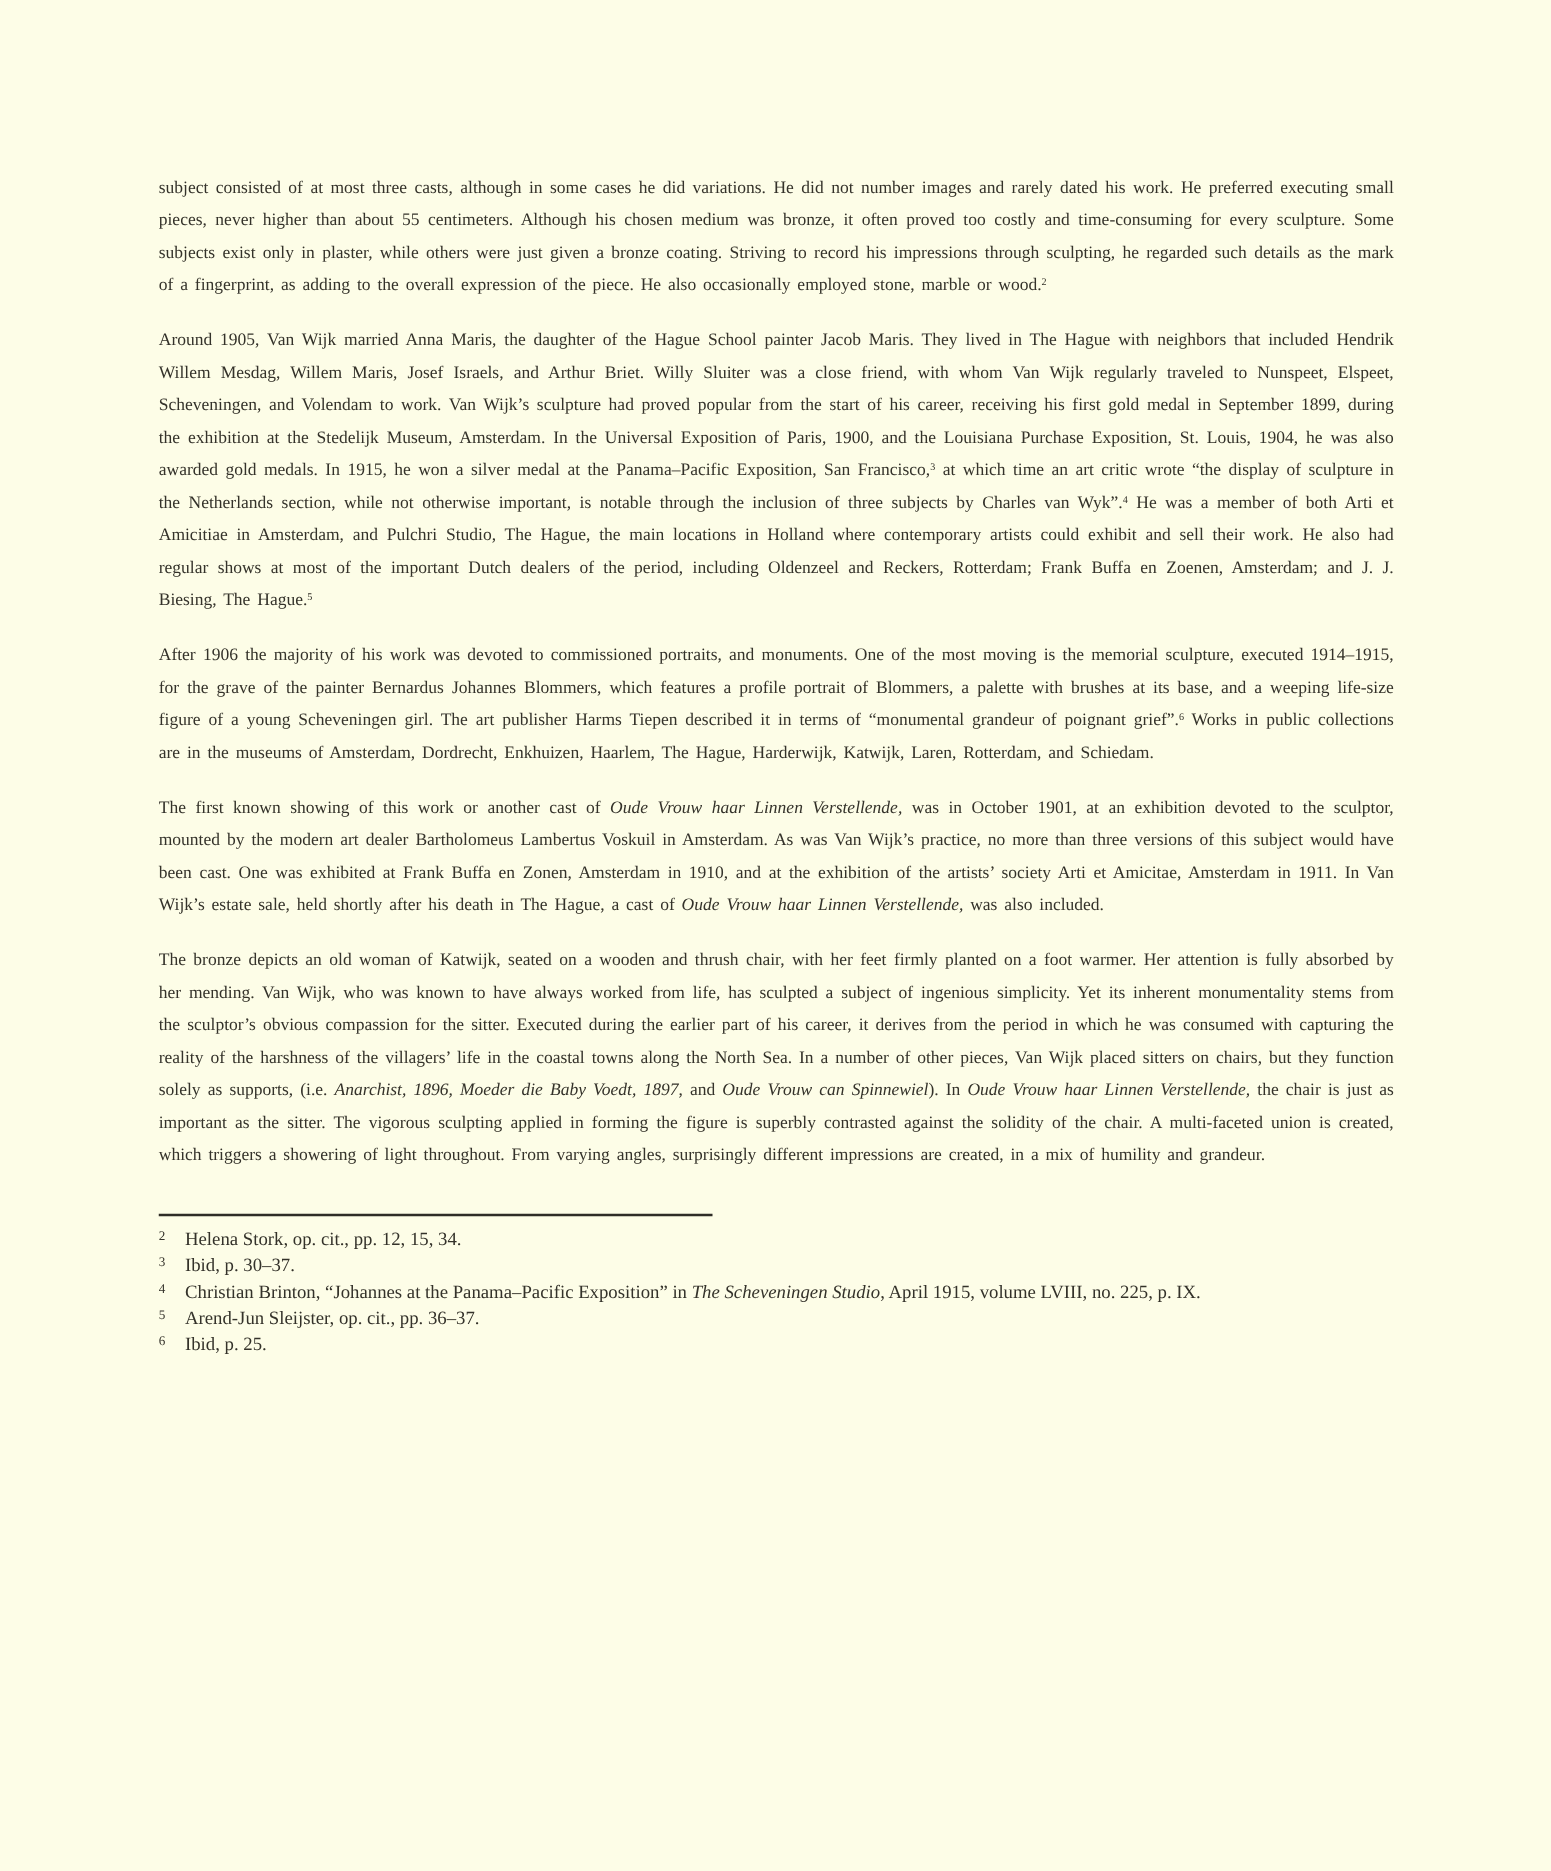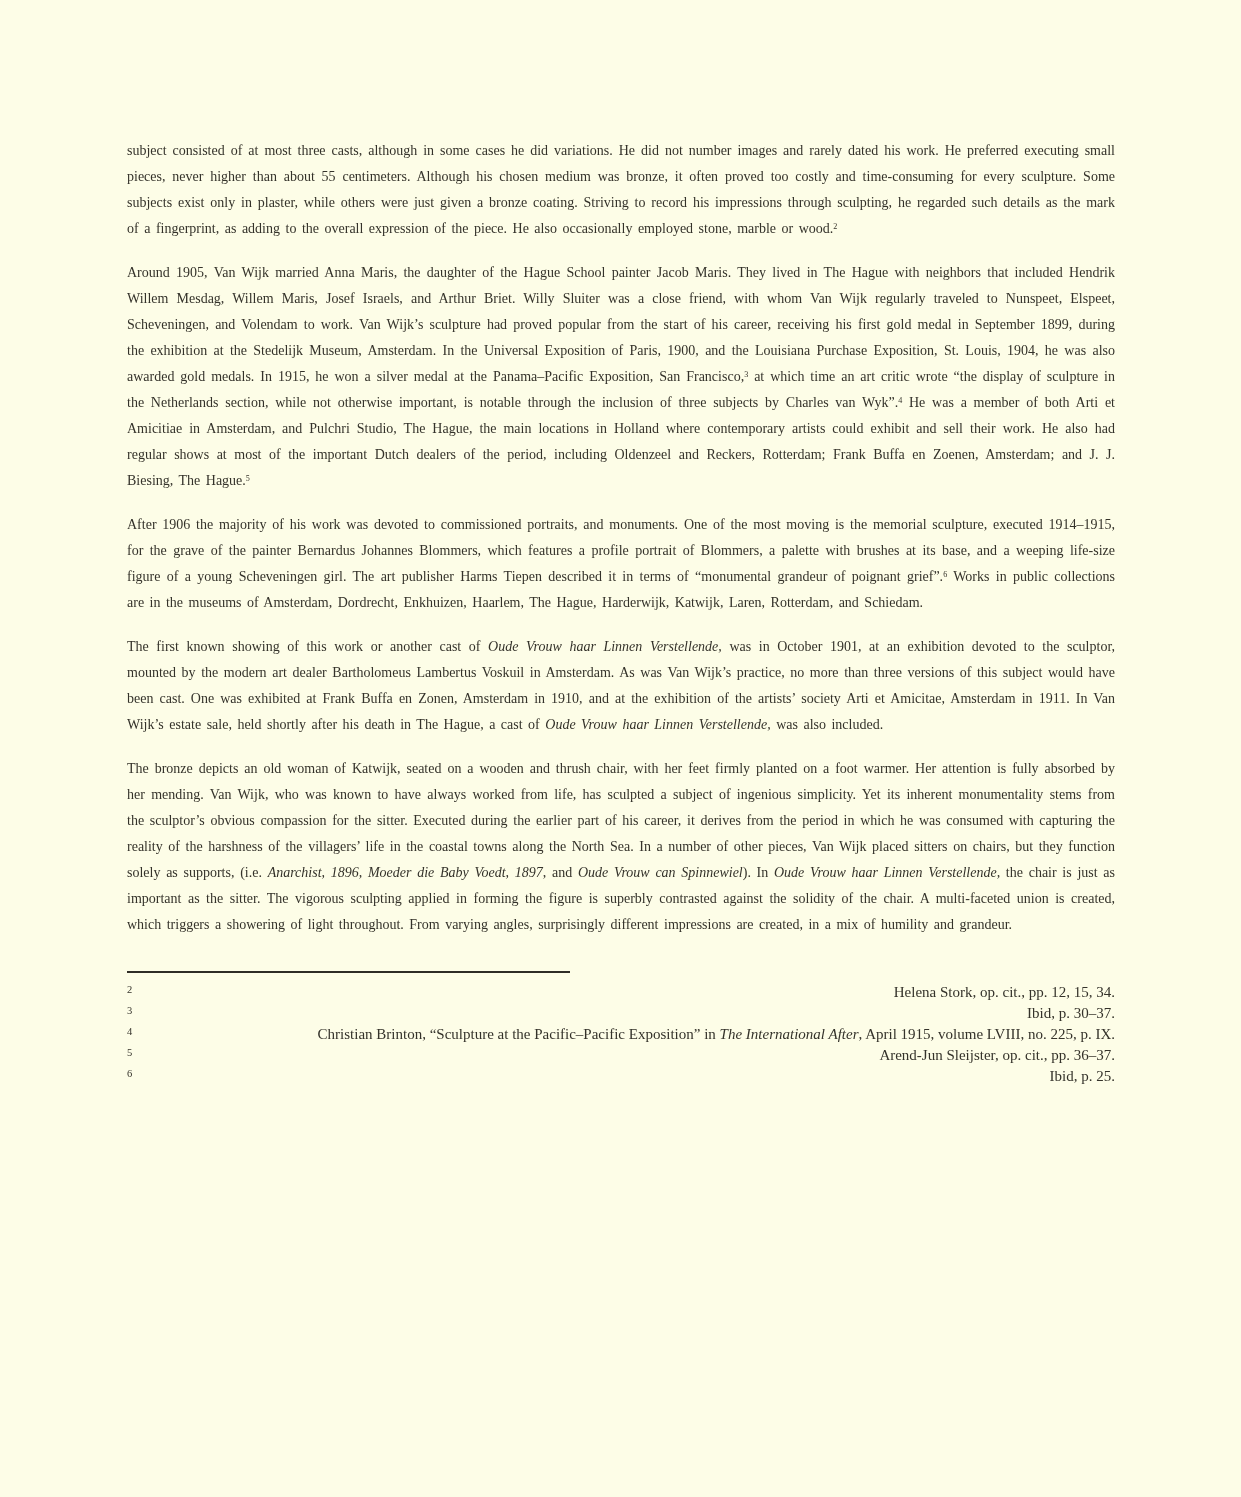--- a/index.html
+++ b/index.html
@@ -61,21 +61,21 @@
   }
   .fn-num {
     flex: none;
     width: 12px;
     font-size: 10.5px;
     transform: translateY(-2px);
     text-align: left;
   }
   .fn-text {
     flex: 1;
-    text-align: right;
+    text-align: left;
   }
 </style>
 </head>
 <body>
 
 <div class="page">
   <main class="text-column">
 
     <p class="body-para"><span>subject consisted of at most three casts, although in some cases he did variations. He did not number images and rarely dated his work. He preferred executing small pieces, never higher than about 55 centimeters. Although his chosen medium was bronze, it often proved too costly and time-consuming for every sculpture. Some subjects exist only in plaster, while others were just given a bronze coating. Striving to record his impressions through sculpting, he regarded such details as the mark of a fingerprint, as adding to the overall expression of the piece. He also occasionally employed stone, marble or wood.</span><sup>2</sup></p>
     <p class="body-para"><span>Around 1905, Van Wijk married Anna Maris, the daughter of the Hague School painter Jacob Maris. They lived in The Hague with neighbors that included Hendrik Willem Mesdag, Willem Maris, Josef Israels, and Arthur Briet. Willy Sluiter was a close friend, with whom Van Wijk regularly traveled to Nunspeet, Elspeet, Scheveningen, and Volendam to work. Van Wijk’s sculpture had proved popular from the start of his career, receiving his first gold medal in September 1899, during the exhibition at the Stedelijk Museum, Amsterdam. In the Universal Exposition of Paris, 1900, and the Louisiana Purchase Exposition, St. Louis, 1904, he was also awarded gold medals. In 1915, he won a silver medal at the Panama–Pacific Exposition, San Francisco,</span><sup>3</sup><span> at which time an art critic wrote “the display of sculpture in the Netherlands section, while not otherwise important, is notable through the inclusion of three subjects by Charles van Wyk”.</span><sup>4</sup><span> He was a member of both Arti et Amicitiae in Amsterdam, and Pulchri Studio, The Hague, the main locations in Holland where contemporary artists could exhibit and sell their work. He also had regular shows at most of the important Dutch dealers of the period, including Oldenzeel and Reckers, Rotterdam; Frank Buffa en Zoenen, Amsterdam; and J. J. Biesing, The Hague.</span><sup>5</sup></p>
@@ -89,21 +89,21 @@
       <div class="footnote">
         <span class="fn-num">2</span>
         <span class="fn-text"><span>Helena Stork, op. cit., pp. 12, 15, 34.</span></span>
       </div>
       <div class="footnote">
         <span class="fn-num">3</span>
         <span class="fn-text"><span>Ibid, p. 30–37.</span></span>
       </div>
       <div class="footnote">
         <span class="fn-num">4</span>
-        <span class="fn-text"><span>Christian Brinton, “Sculpture at the Pacific–Pacific Exposition” in </span><span class="italic">The International After</span><span>, April 1915, volume LVIII, no. 225, p. IX.</span></span>
+        <span class="fn-text"><span>Christian Brinton, “Johannes at the Panama–Pacific Exposition” in </span><span class="italic">The Scheveningen Studio</span><span>, April 1915, volume LVIII, no. 225, p. IX.</span></span>
       </div>
       <div class="footnote">
         <span class="fn-num">5</span>
         <span class="fn-text"><span>Arend-Jun Sleijster, op. cit., pp. 36–37.</span></span>
       </div>
       <div class="footnote">
         <span class="fn-num">6</span>
         <span class="fn-text"><span>Ibid, p. 25.</span></span>
       </div>
     </footer>

